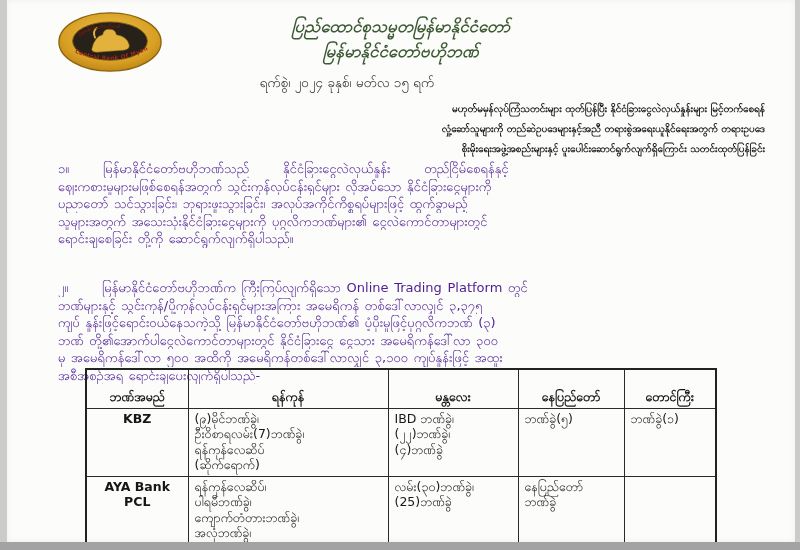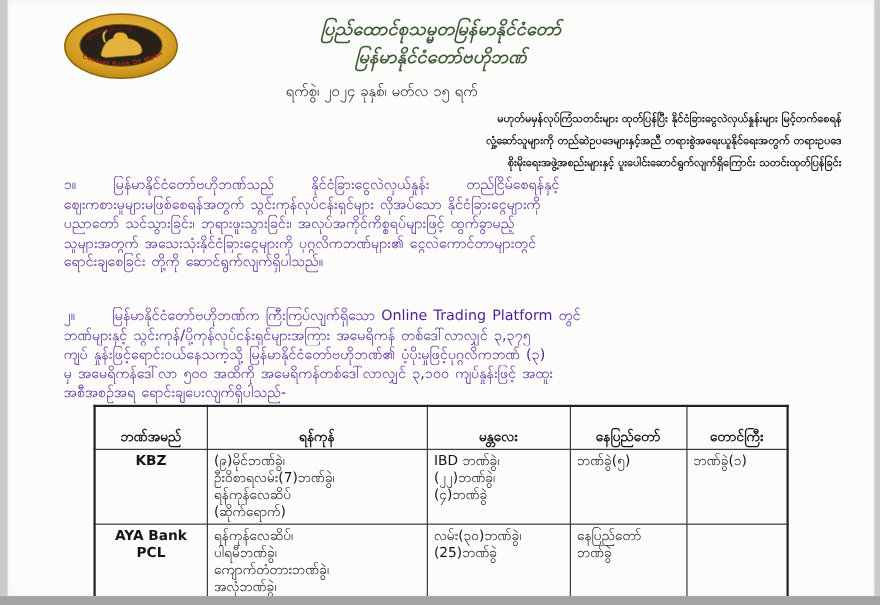--- a/index.html
+++ b/index.html
@@ -121,20 +121,21 @@
     <div class="pline">ဈေးကစားမှုများမဖြစ်စေရန်အတွက် သွင်းကုန်လုပ်ငန်းရှင်များ လိုအပ်သော နိုင်ငံခြားငွေများကို</div>
     <div class="pline">ပညာတော် သင်သွားခြင်း၊ ဘုရားဖူးသွားခြင်း၊ အလုပ်အကိုင်ကိစ္စရပ်များဖြင့် ထွက်ခွာမည့်</div>
     <div class="pline">သူများအတွက် အသေးသုံးနိုင်ငံခြားငွေများကို ပုဂ္ဂလိကဘဏ်များ၏ ငွေလဲကောင်တာများတွင်</div>
     <div class="pline">ရောင်းချစေခြင်း တို့ကို ဆောင်ရွက်လျက်ရှိပါသည်။</div>
   </div>
 
   <div class="para para2">
     <div class="pline">၂။      မြန်မာနိုင်ငံတော်ဗဟိုဘဏ်က ကြီးကြပ်လျက်ရှိသော Online Trading Platform တွင်</div>
     <div class="pline">ဘဏ်များနှင့် သွင်းကုန်/ပို့ကုန်လုပ်ငန်းရှင်များအကြား အမေရိကန် တစ်ဒေါ်လာလျှင် ၃,၃၇၅</div>
     <div class="pline">ကျပ် နှုန်းဖြင့်ရောင်းဝယ်နေသကဲ့သို့ မြန်မာနိုင်ငံတော်ဗဟိုဘဏ်၏ ပံ့ပိုးမှုဖြင့်ပုဂ္ဂလိကဘဏ် (၃)</div>
+    <div class="pline">ဘဏ် တို့၏အောက်ပါငွေလဲကောင်တာများတွင် နိုင်ငံခြားငွေ ငွေသား အမေရိကန်ဒေါ်လာ ၃၀၀</div>
     <div class="pline">မှ အမေရိကန်ဒေါ်လာ ၅၀၀ အထိကို အမေရိကန်တစ်ဒေါ်လာလျှင် ၃,၁၀၀ ကျပ်နှုန်းဖြင့် အထူး</div>
     <div class="pline">အစီအစဉ်အရ ရောင်းချပေးလျက်ရှိပါသည်-</div>
   </div>
 
   <table class="branches-table">
     <colgroup>
       <col style="width:102px">
         <col style="width:200px">
         <col style="width:130px">
         <col style="width:106px">

